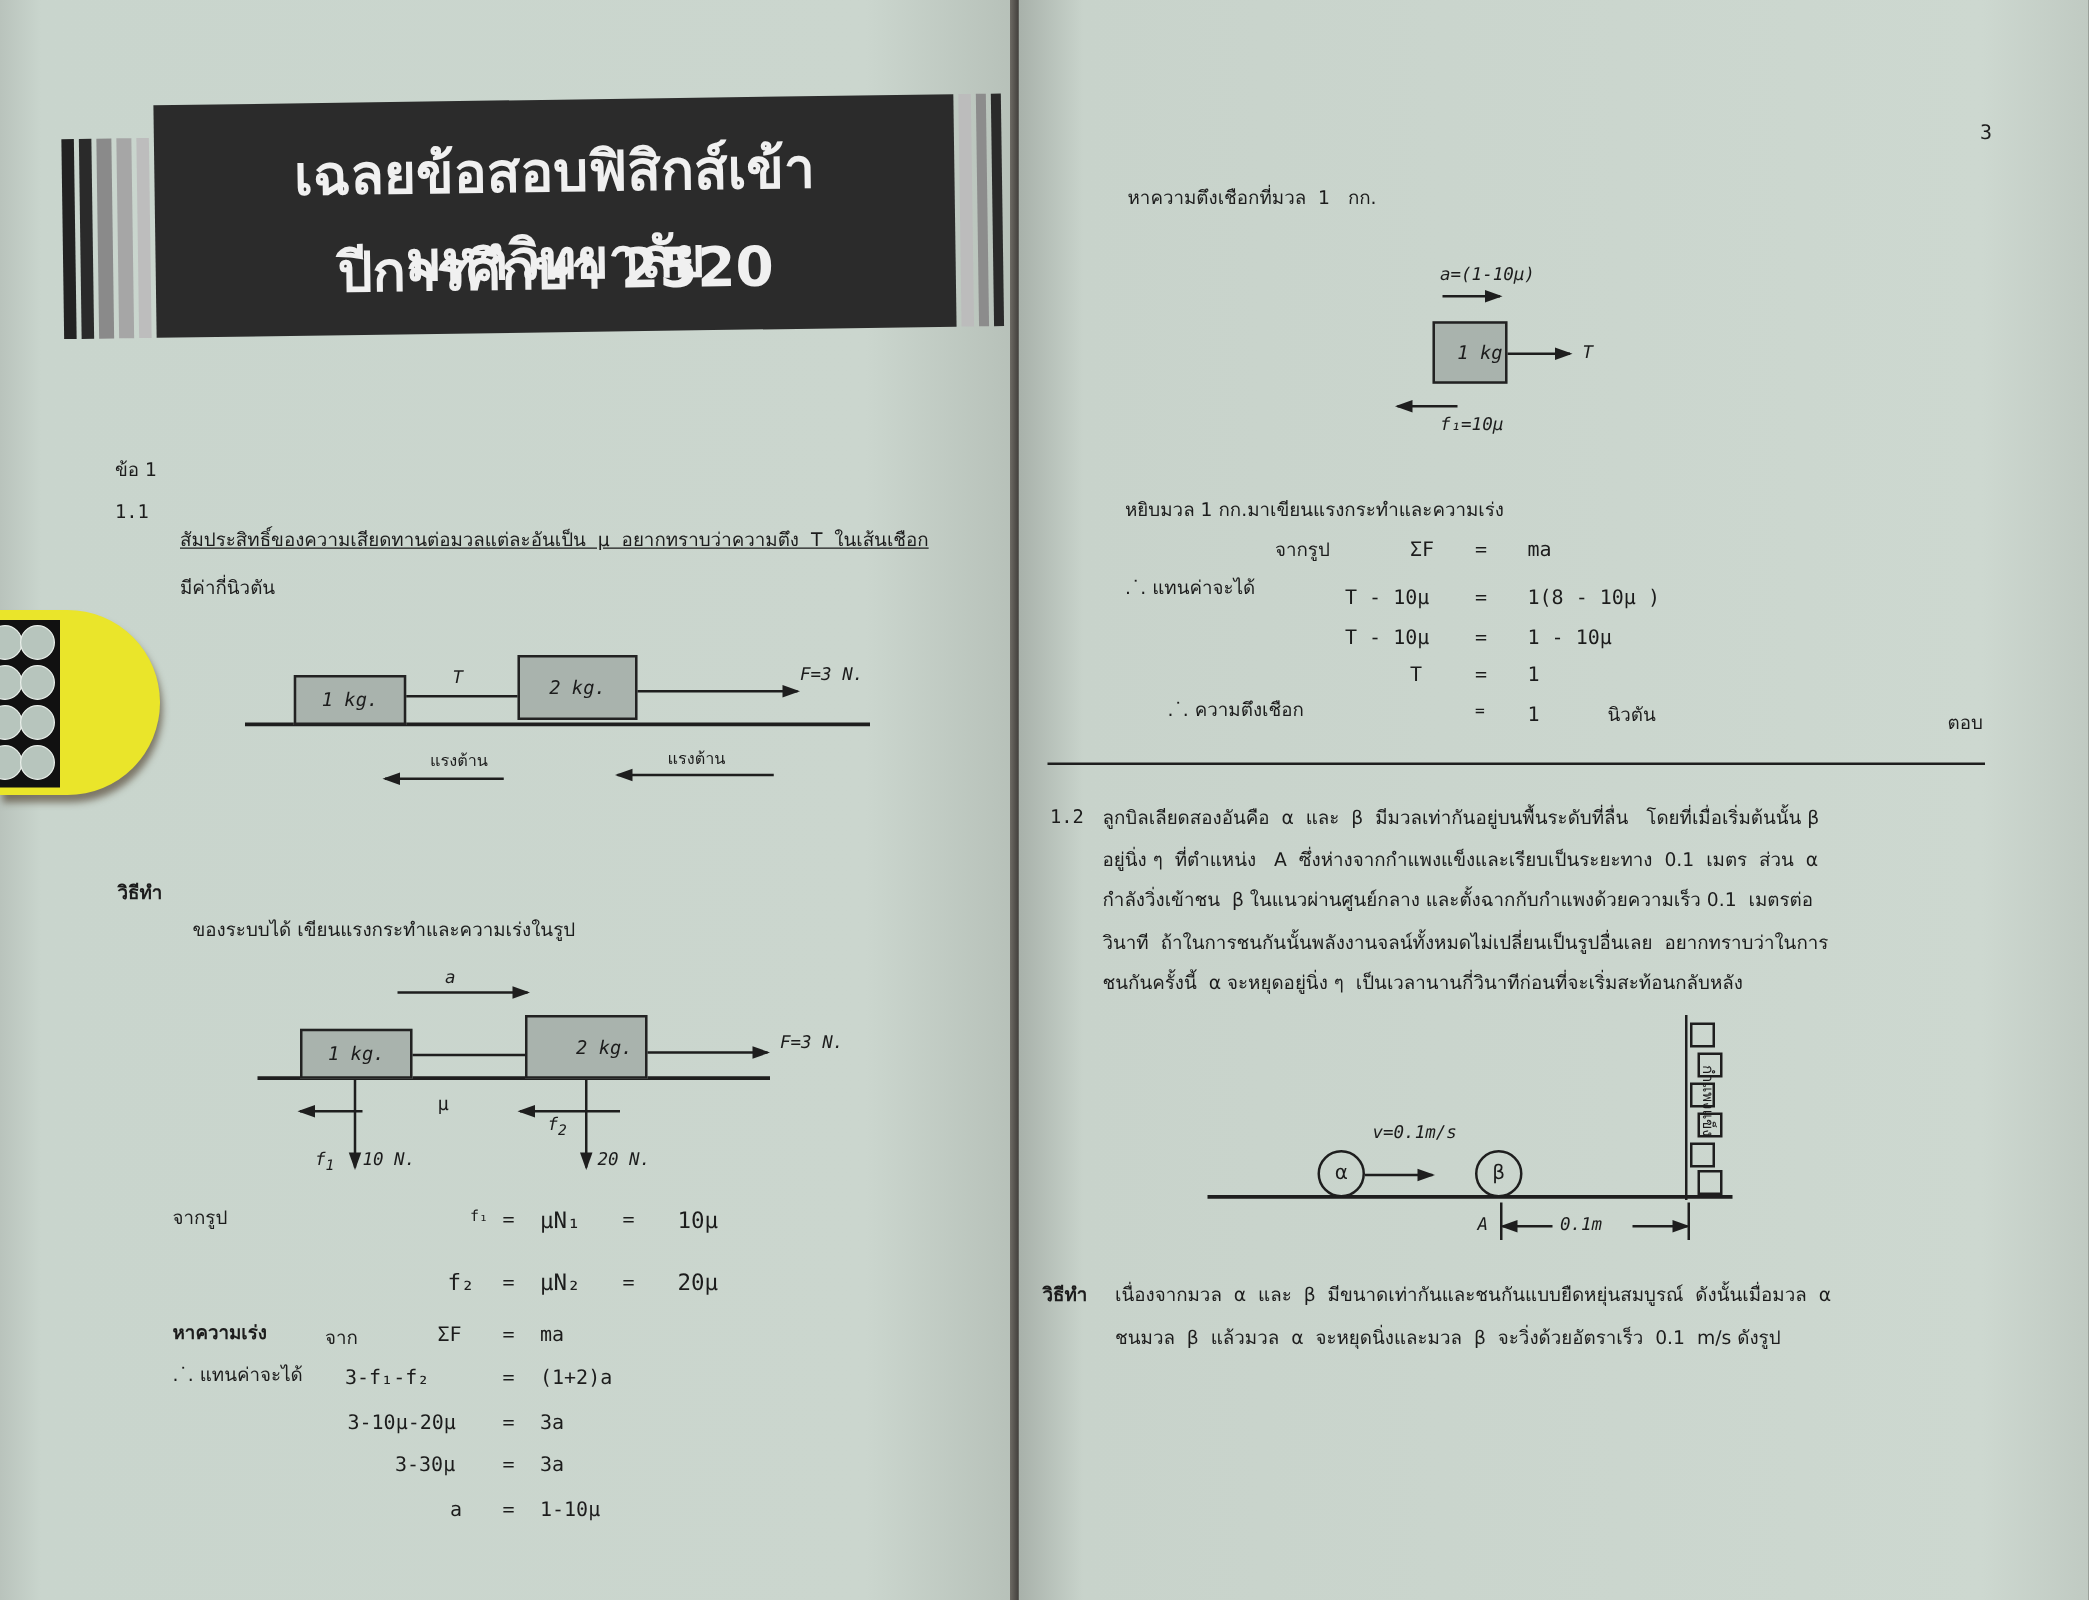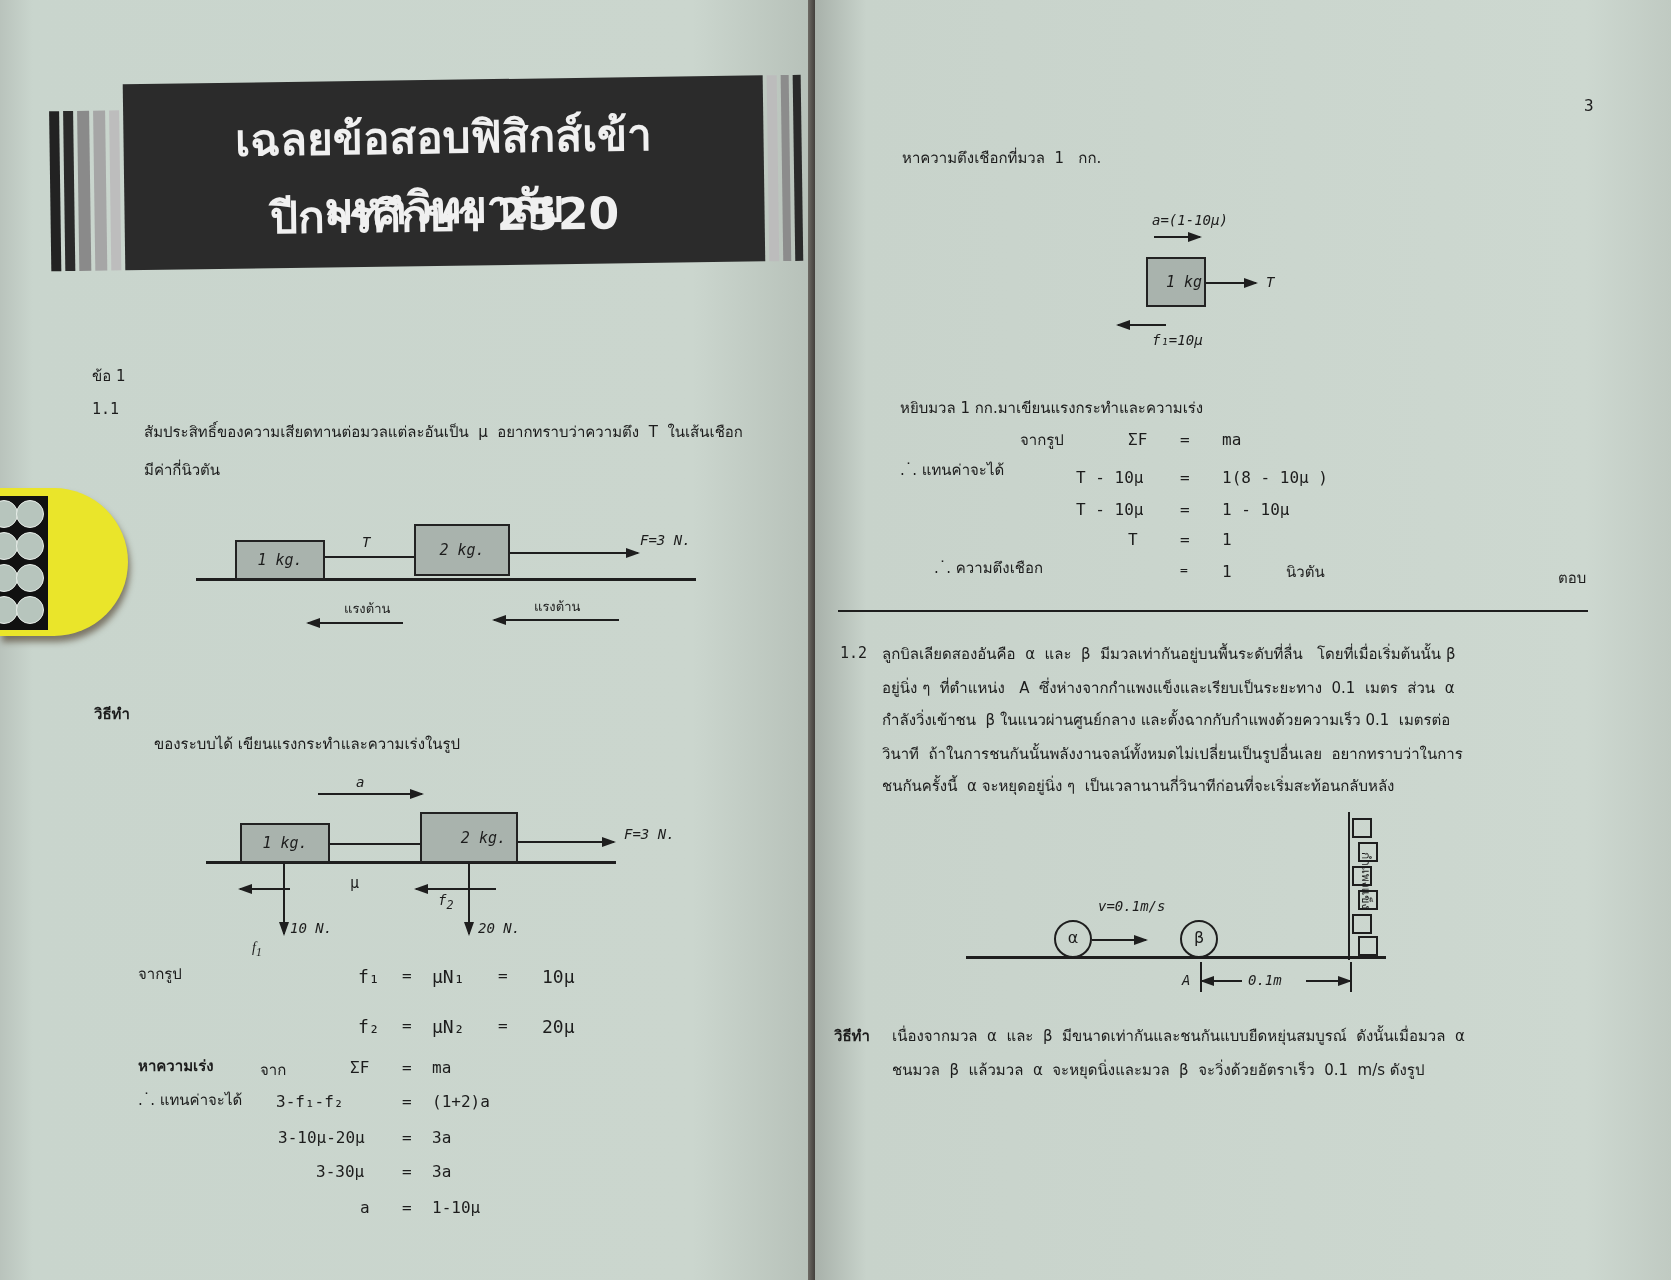--- a/index.html
+++ b/index.html
@@ -71,21 +71,21 @@
       <div class="banner-l1">เฉลยข้อสอบฟิสิกส์เข้ามหาวิทยาลัย</div>
       <div class="banner-l2">ปีการศึกษา 2520</div>
     </div>
     <div class="rstripe" style="left:718px;width:10px;background:#bcbcbc;"></div>
     <div class="rstripe" style="left:732px;width:8px;background:#8c8c8c;"></div>
     <div class="rstripe" style="left:744px;width:8px;background:#2a2a2a;"></div>
   </div>
 
   <div class="abs thai" style="left:92px;top:364px;">ข้อ 1</div>
   <div class="abs mono" style="left:92px;top:400px;font-size:15px;">1.1</div>
-  <div class="abs thai" style="left:144px;top:420px;white-space:pre;">สัมประสิทธิ์ของความเสียดทานต่อมวลแต่ละอันเป็น  μ  อยากทราบว่าความตึง  T  ในเส้นเชือก</div>
+  <div class="abs thai" style="left:144px;top:420px;white-space:pre;text-decoration:underline;">สัมประสิทธิ์ของความเสียดทานต่อมวลแต่ละอันเป็น  μ  อยากทราบว่าความตึง  T  ในเส้นเชือก</div>
   <div class="abs thai" style="left:144px;top:458px;">มีค่ากี่นิวตัน</div>
 
   <div>
     <div class="line" style="left:196px;top:578px;width:500px;height:3px;"></div>
     <div class="box" style="left:235px;top:540px;width:90px;height:40px;">1 kg.</div>
     <div class="line" style="left:325px;top:556px;width:90px;height:2px;"></div>
     <div class="abs ital" style="left:362px;top:534px;">T</div>
     <div class="box" style="left:414px;top:524px;width:96px;height:52px;">2 kg.</div>
     <div class="line arrow-r" style="left:510px;top:552px;width:128px;height:2px;"></div>
     <div class="abs ital" style="left:640px;top:532px;">F=3 N.</div>
@@ -103,31 +103,31 @@
     <div class="line arrow-r" style="left:318px;top:793px;width:104px;height:2px;"></div>
     <div class="line" style="left:206px;top:861px;width:410px;height:3px;"></div>
     <div class="box" style="left:240px;top:823px;width:90px;height:40px;">1 kg.</div>
     <div class="line" style="left:330px;top:843px;width:90px;height:2px;"></div>
     <div class="box" style="left:420px;top:812px;width:98px;height:51px;justify-content:flex-end;padding-right:10px;">2 kg.</div>
     <div class="line arrow-r" style="left:518px;top:841px;width:96px;height:2px;"></div>
     <div class="abs ital" style="left:624px;top:826px;">F=3 N.</div>
     <div class="abs mono" style="left:350px;top:874px;font-size:15px;">μ</div>
     <div class="line arrow-l" style="left:240px;top:888px;width:50px;height:2px;"></div>
     <div class="line arrow-d" style="left:283px;top:864px;width:2px;height:70px;"></div>
-    <div class="abs ital" style="left:252px;top:940px;font-family:Liberation Serif, serif;"><span>f</span><sub>1</sub></div>
+    <div class="abs ital" style="left:252px;top:920px;"><span>f</span><sub>1</sub></div>
     <div class="abs ital" style="left:290px;top:920px;">10 N.</div>
     <div class="line arrow-l" style="left:416px;top:888px;width:80px;height:2px;"></div>
     <div class="line arrow-d" style="left:468px;top:864px;width:2px;height:70px;"></div>
     <div class="abs ital" style="left:438px;top:892px;"><span>f</span><sub>2</sub></div>
     <div class="abs ital" style="left:478px;top:920px;">20 N.</div>
   </div>
 
   <div>
     <div class="abs thai" style="left:138px;top:962px;">จากรูป</div>
-    <div class="abs mono" style="left:358px;top:966px;font-size:18px;">f₁</div>
+    <div class="abs mono" style="left:376px;top:966px;font-size:12px;">f₁</div>
     <div class="abs mono" style="left:402px;top:966px;">=</div>
     <div class="abs mono" style="left:432px;top:966px;font-size:18px;">μN₁</div>
     <div class="abs mono" style="left:498px;top:966px;">=</div>
     <div class="abs mono" style="left:542px;top:966px;font-size:18px;">10μ</div>
 
     <div class="abs mono" style="left:358px;top:1016px;font-size:18px;">f₂</div>
     <div class="abs mono" style="left:402px;top:1016px;">=</div>
     <div class="abs mono" style="left:432px;top:1016px;font-size:18px;">μN₂</div>
     <div class="abs mono" style="left:498px;top:1016px;">=</div>
     <div class="abs mono" style="left:542px;top:1016px;font-size:18px;">20μ</div>

